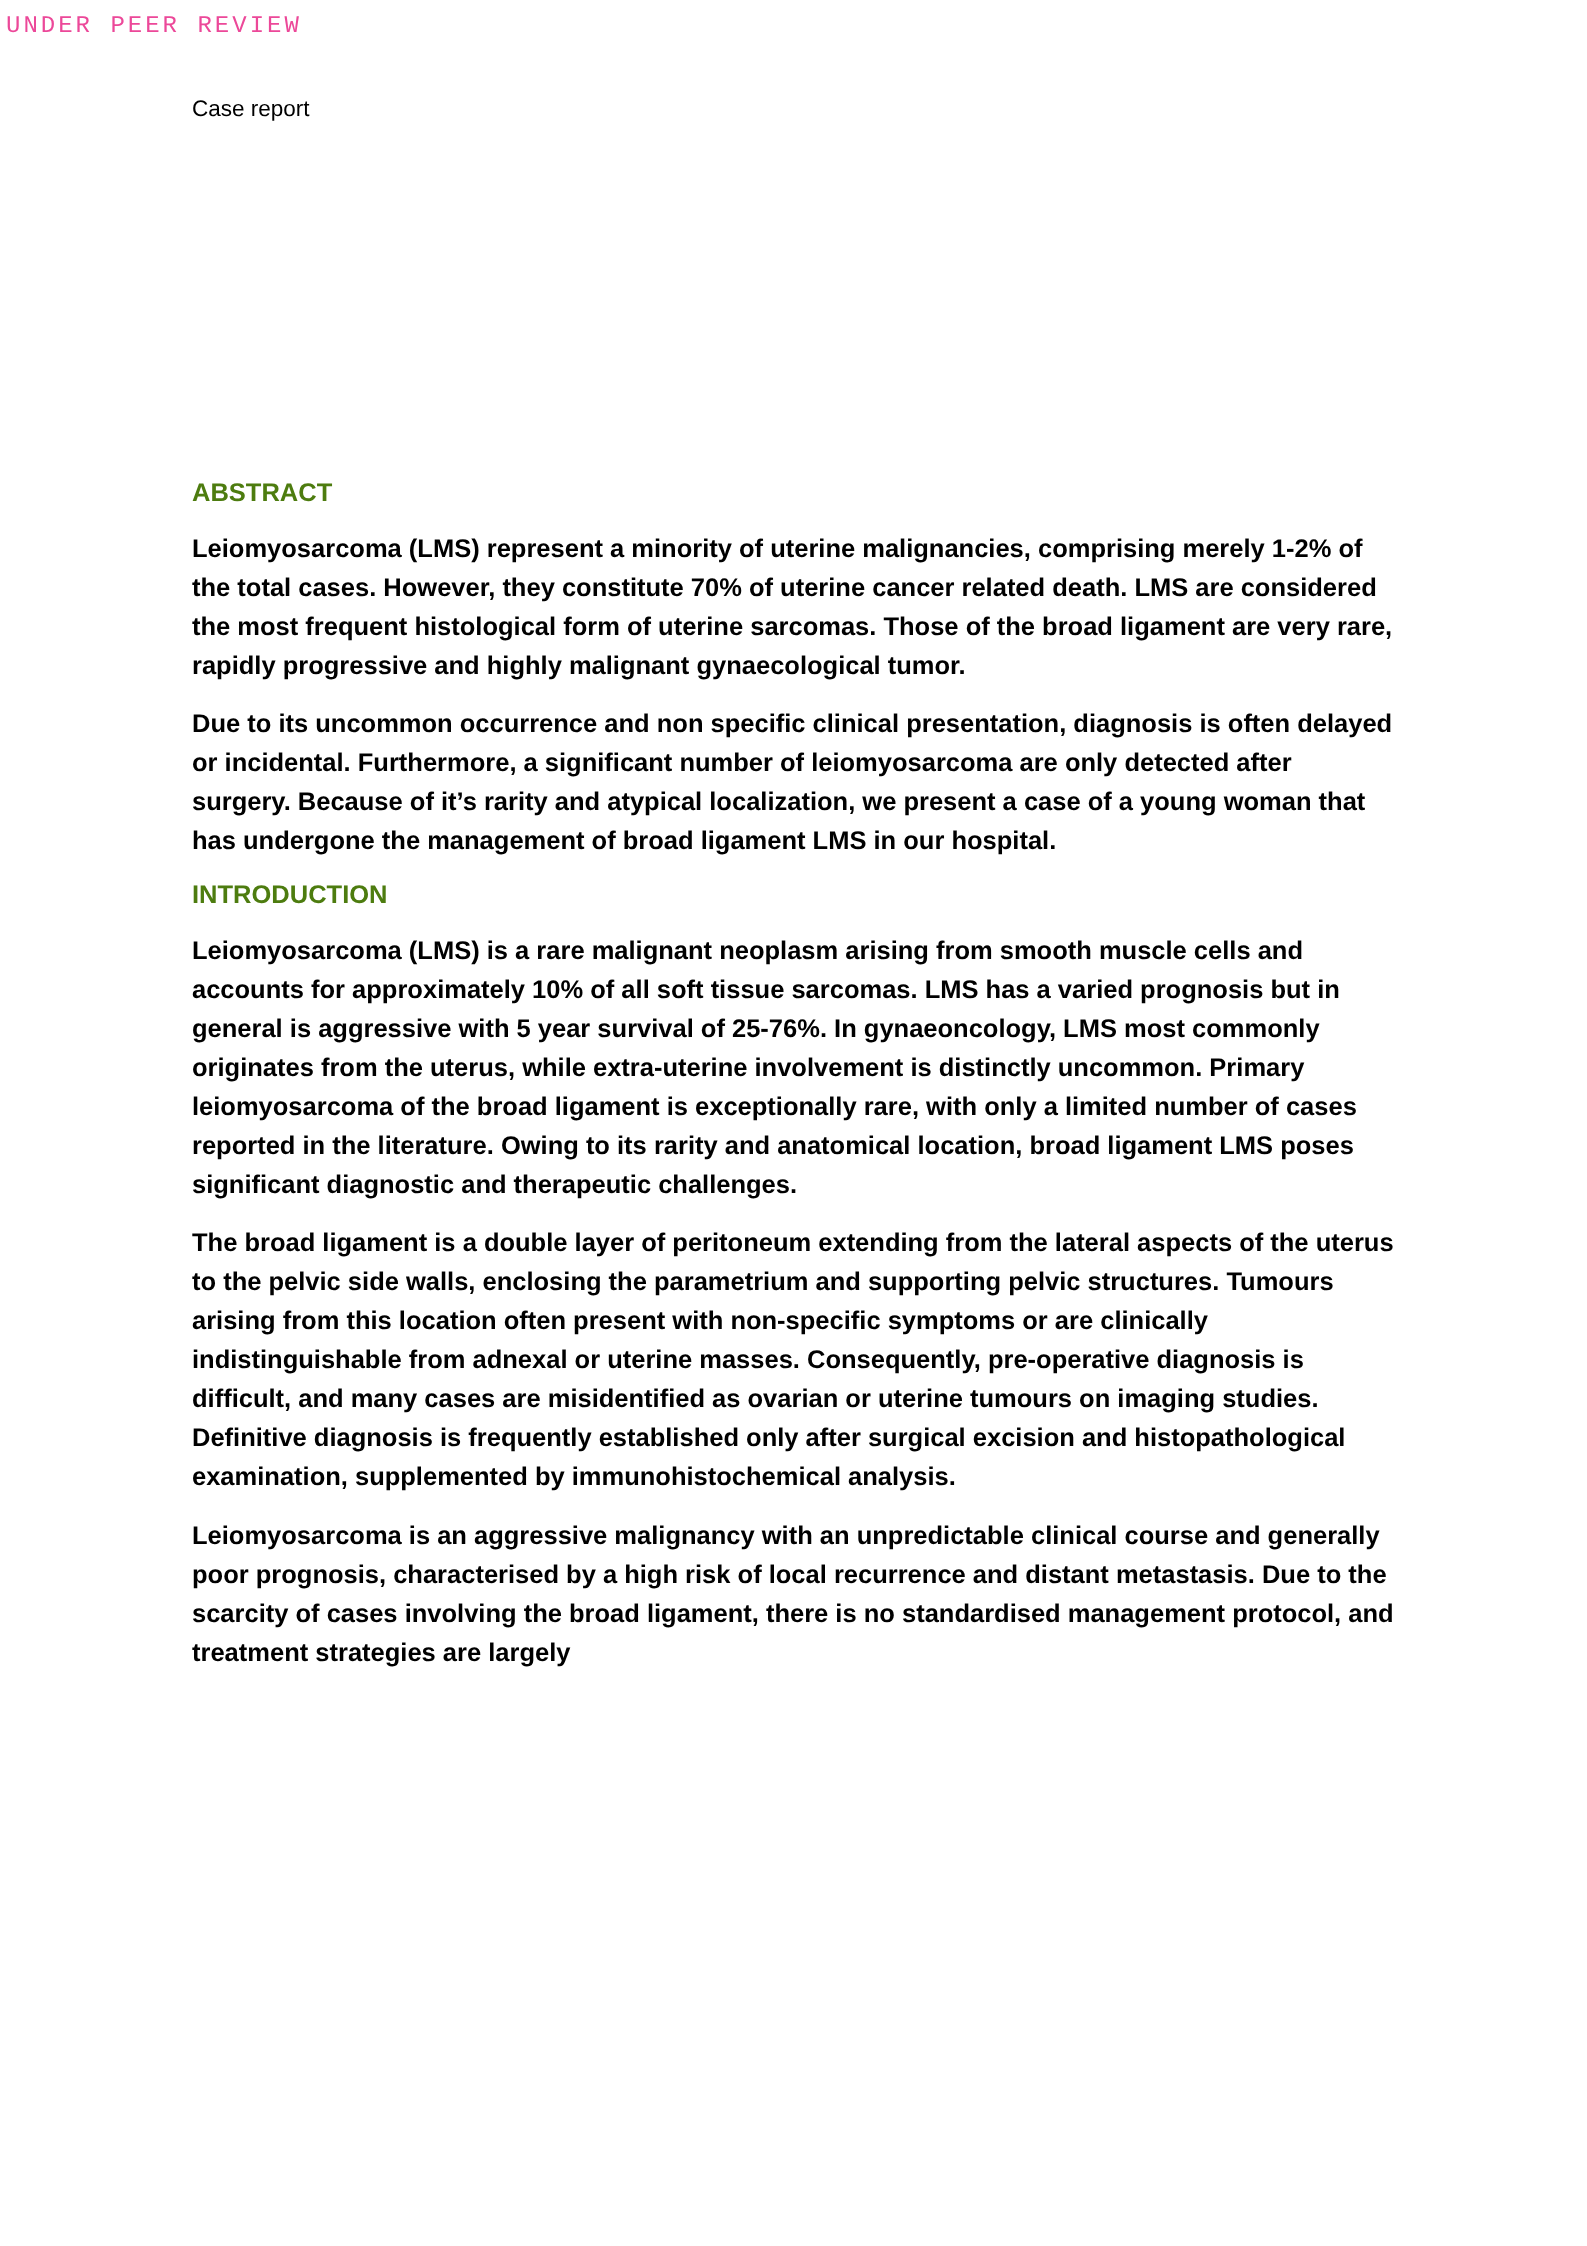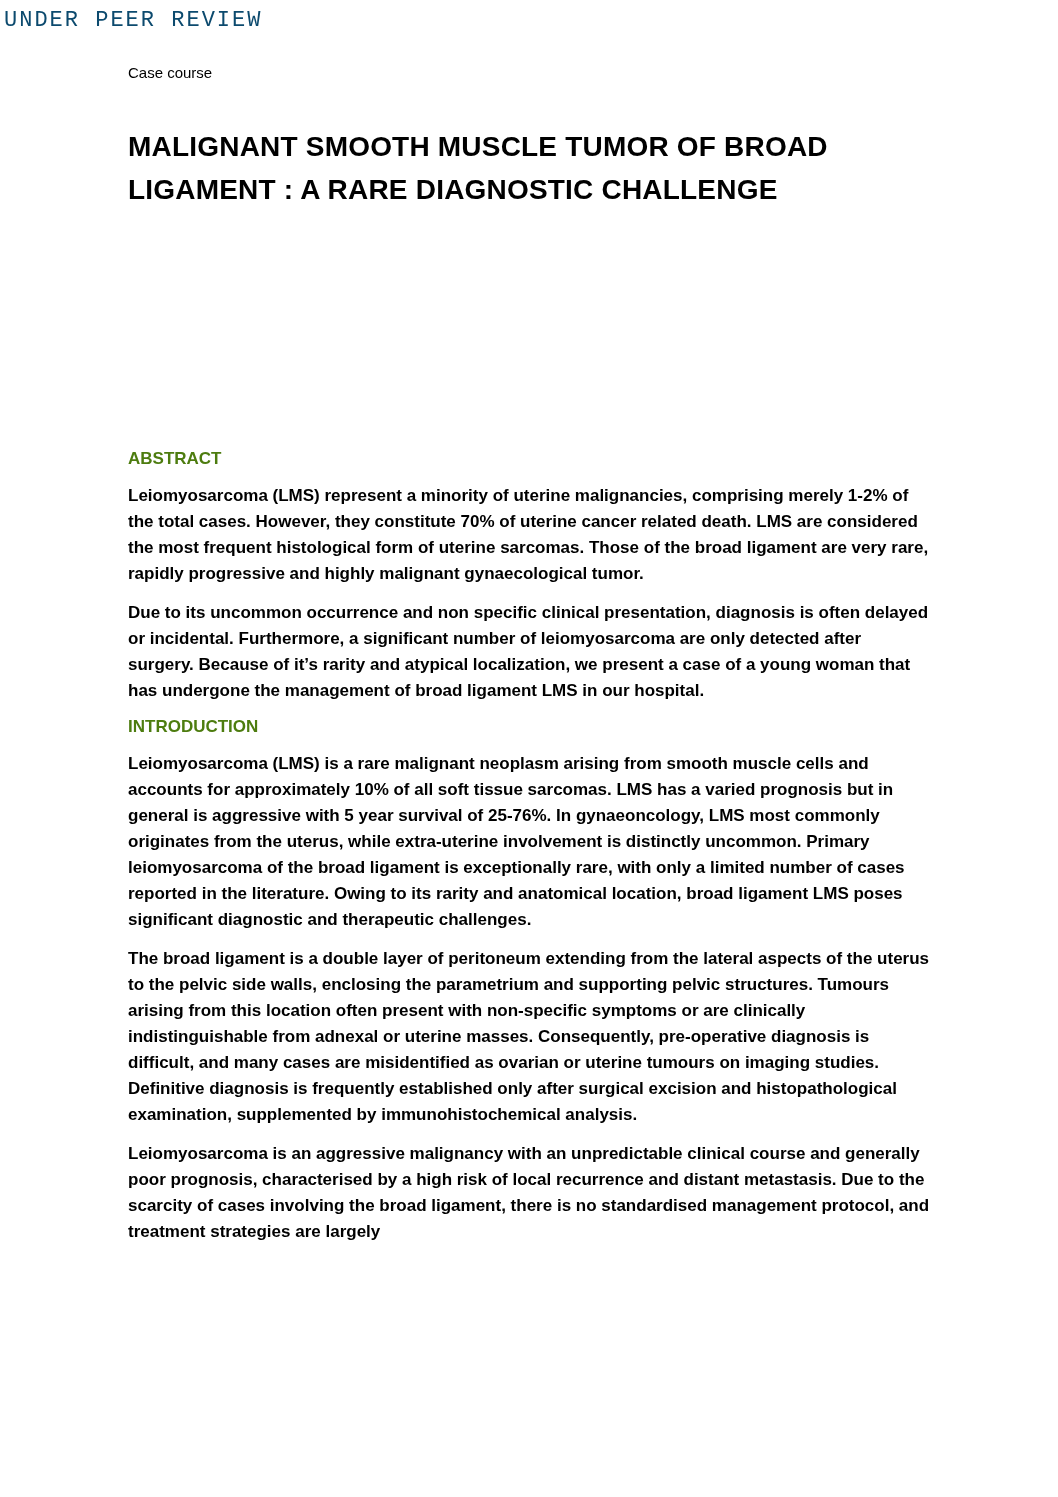--- a/index.html
+++ b/index.html
@@ -11,23 +11,23 @@
     min-height: 1497px;
     position: relative;
     font-family: "Liberation Sans", sans-serif;
     color: #000000;
   }
   .watermark {
     position: absolute;
     top: 8px;
     left: 4px;
     font-family: "Liberation Mono", "DejaVu Sans Mono", monospace;
-    font-size: 22px;
+    font-size: 16px;
     letter-spacing: 2px;
-    color: #0c4a6e;
+    color: #ec4899;
     white-space: nowrap;
   }
   .content {
     padding: 64px 128px 60px 128px;
     width: 1058px;
   }
   .doc-type {
     font-size: 15px;
     font-weight: 400;
     color: #000000;
@@ -60,23 +60,22 @@
     text-align: left;
   }
 </style>
 </head>
 <body>
 
 <div class="watermark">UNDER PEER REVIEW</div>
 
 <div class="content">
 
-  <div class="doc-type">Case course</div>
+  <div class="doc-type">Case report</div>
 
-  <h1 class="paper-title">MALIGNANT SMOOTH MUSCLE TUMOR OF BROAD LIGAMENT : A RARE DIAGNOSTIC CHALLENGE</h1>
 
   <h2 class="section-heading first">ABSTRACT</h2>
 
   <p class="body-para">Leiomyosarcoma (LMS) represent a minority of uterine malignancies, comprising merely 1-2% of the total cases. However, they constitute 70% of uterine cancer related death. LMS are considered the most frequent histological form of uterine sarcomas. Those of the broad ligament are very rare, rapidly progressive and highly malignant gynaecological tumor.</p>
 
   <p class="body-para">Due to its uncommon occurrence and non specific clinical presentation, diagnosis is often delayed or incidental. Furthermore, a significant number of leiomyosarcoma are only detected after surgery. Because of it’s rarity and atypical localization, we present a case of a young woman that has undergone the management of broad ligament LMS in our hospital.</p>
 
   <h2 class="section-heading">INTRODUCTION</h2>
 
   <p class="body-para">Leiomyosarcoma (LMS) is a rare malignant neoplasm arising from smooth muscle cells and accounts for approximately 10% of all soft tissue sarcomas. LMS has a varied prognosis but in general is aggressive with 5 year survival of 25-76%. In gynaeoncology, LMS most commonly originates from the uterus, while extra-uterine involvement is distinctly uncommon. Primary leiomyosarcoma of the broad ligament is exceptionally rare, with only a limited number of cases reported in the literature. Owing to its rarity and anatomical location, broad ligament LMS poses significant diagnostic and therapeutic challenges.</p>

